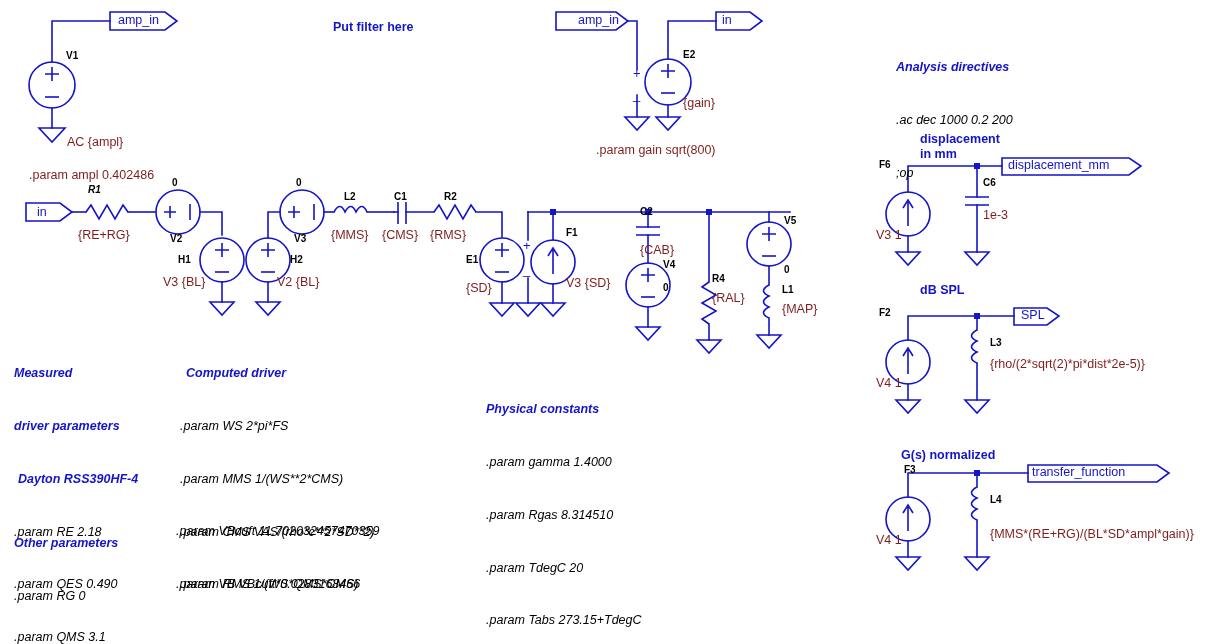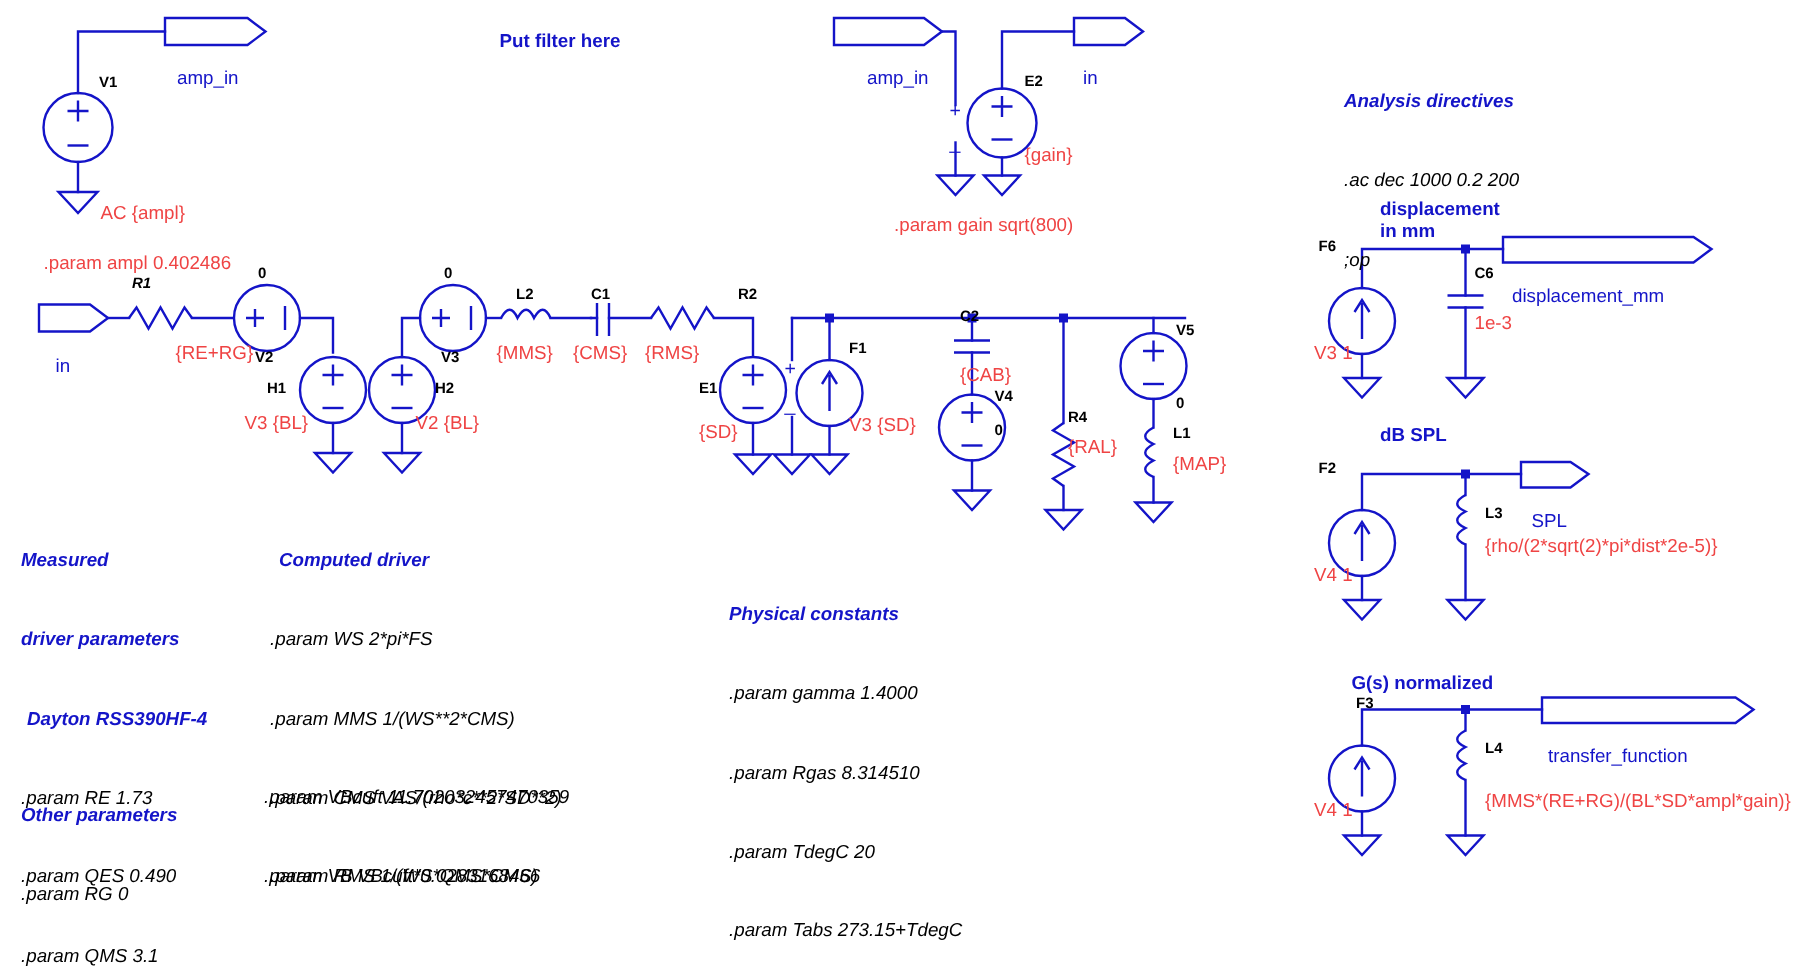--- a/index.html
+++ b/index.html
@@ -12,23 +12,23 @@
   .wire{stroke:#1414c8;stroke-width:1.6;fill:none;stroke-linecap:square;}
   .sym{stroke:#1414c8;stroke-width:1.6;fill:none;}
   .symfill{fill:#1414c8;stroke:none;}
   .port{stroke:#1414c8;stroke-width:1.6;fill:none;}
   .lbl{
     position:absolute;white-space:pre;
     font-family:"Liberation Sans","DejaVu Sans",sans-serif;
     font-size:12.5px;line-height:14px;color:#000000;
   }
   .lbl.blue{color:#1414c8;font-weight:bold;}
-  .lbl.portxt{color:#1414c8;font-size:12.5px;font-weight:normal;margin-top:32px;}
+  .lbl.portxt{color:#1414c8;font-size:12.5px;font-weight:normal;}
   .lbl.ref{color:#000000;font-weight:bold;font-size:10px;}
-  .lbl.val{color:#ef4444;font-weight:normal;font-size:12.5px;}
+  .lbl.val{color:#7f1d1d;font-weight:normal;font-size:12.5px;}
   .block{position:absolute;white-space:pre;font-size:12.5px;line-height:17.6px;color:#000000;font-style:italic;}
   .block .hd{color:#1414c8;font-weight:bold;}
   .block .ln{color:#000000;}
 </style>
 </head>
 <body>
 
 <div id="sheet">
 
 <svg id="schematic" viewBox="0 0 1213 644">
@@ -282,37 +282,37 @@
 
 <div class="lbl blue" style="left:901px;top:448px;">G(s) normalized</div>
 <div class="lbl ref" style="left:879px;top:463px;padding-left:25px;">F3</div>
 <div class="lbl val" style="left:876px;top:533px;">V4 1</div>
 <div class="lbl ref" style="left:990px;top:493px;">L4</div>
 <div class="lbl val" style="left:990px;top:527px;">{MMS*(RE+RG)/(BL*SD*ampl*gain)}</div>
 <div class="lbl portxt" style="left:1032px;top:465px;">transfer_function</div>
 
 <div class="lbl portxt" style="left:37px;top:205px;">in</div>
 <div class="lbl ref" style="left:88px;top:183px;font-style:italic;">R1</div>
-<div class="lbl val" style="left:78px;top:228px;margin-left:39px;">{RE+RG}</div>
+<div class="lbl val" style="left:78px;top:228px;">{RE+RG}</div>
 
 <div class="lbl ref" style="left:172px;top:176px;">0</div>
 <div class="lbl ref" style="left:170px;top:232px;">V2</div>
 <div class="lbl ref" style="left:178px;top:253px;">H1</div>
 <div class="lbl val" style="left:163px;top:275px;">V3 {BL}</div>
 
 <div class="lbl ref" style="left:296px;top:176px;">0</div>
 <div class="lbl ref" style="left:294px;top:232px;">V3</div>
 <div class="lbl ref" style="left:290px;top:253px;">H2</div>
 <div class="lbl val" style="left:277px;top:275px;">V2 {BL}</div>
 
 <div class="lbl ref" style="left:344px;top:190px;">L2</div>
 <div class="lbl val" style="left:331px;top:228px;">{MMS}</div>
 <div class="lbl ref" style="left:394px;top:190px;">C1</div>
 <div class="lbl val" style="left:382px;top:228px;">{CMS}</div>
-<div class="lbl ref" style="left:444px;top:190px;margin-left:48px;">R2</div>
+<div class="lbl ref" style="left:444px;top:190px;">R2</div>
 <div class="lbl val" style="left:430px;top:228px;">{RMS}</div>
 
 <div class="lbl ref" style="left:466px;top:253px;">E1</div>
 <div class="lbl val" style="left:466px;top:281px;">{SD}</div>
 
 <div class="lbl ref" style="left:566px;top:226px;">F1</div>
 <div class="lbl val" style="left:566px;top:276px;">V3 {SD}</div>
 
 <div class="lbl ref" style="left:640px;top:205px;">C2</div>
 <div class="lbl val" style="left:640px;top:243px;">{CAB}</div>
@@ -324,21 +324,21 @@
 
 <div class="lbl ref" style="left:784px;top:214px;">V5</div>
 <div class="lbl ref" style="left:784px;top:263px;">0</div>
 <div class="lbl ref" style="left:782px;top:283px;">L1</div>
 <div class="lbl val" style="left:782px;top:302px;">{MAP}</div>
 
 <div class="block" style="left:14px;top:330px;">
   <div class="hd">Measured</div>
   <div class="hd">driver parameters</div>
   <div class="hd" style="padding-left:4px;">Dayton RSS390HF-4</div>
-  <div class="ln">.param RE 1.73</div>
+  <div class="ln">.param RE 2.18</div>
   <div class="ln">.param QES 0.490</div>
   <div class="ln">.param QMS 3.1</div>
   
   
   
 </div>
 
 <div class="block" style="left:14px;top:500px;">
   <div class="hd">Other parameters</div>
   <div class="ln">.param RG 0</div>

